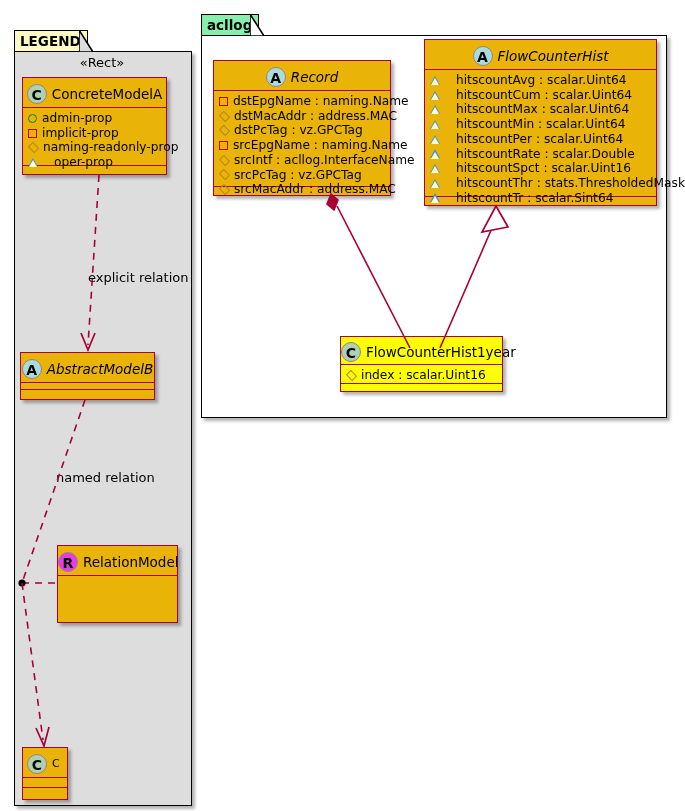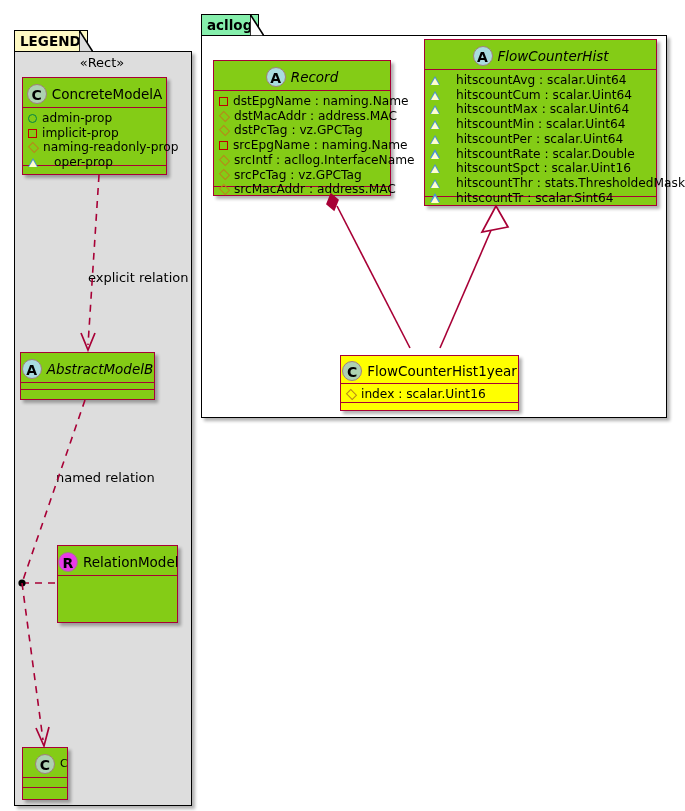--- a/index.html
+++ b/index.html
@@ -51,21 +51,21 @@
     box-shadow: 3px 3px 3px rgba(0,0,0,0.30);
     z-index: 1;
   }
   .pkg-body.plain { background: #ffffff; }
 
   
   .cls {
     position: absolute;
     box-sizing: border-box;
     border: 1.6px solid #a80036;
-    background: #84cc16;
+    background: #eab308;
     box-shadow: 3px 3px 3px rgba(0,0,0,0.30);
     z-index: 4;
   }
   .cls.hl { background: #ffff00; }
   .cls-title {
     position: relative;
     box-sizing: border-box;
     border-bottom: 1.6px solid #a80036;
     text-align: center;
     font-size: 13.5px;
@@ -247,21 +247,21 @@
   </div>
 
   <div class="cls" style="left:57px; top:545px; width:121px; height:78px;">
     <div class="cls-title">
       <span class="badge r">R</span><span class="tname">RelationModel</span>
     </div>
     <div class="cls-foot"></div>
   </div>
 
   <div class="cls" style="left:22px; top:747px; width:46px; height:53px;">
-    <div class="cls-title" style="text-align:left; padding-left:12px;">
+    <div class="cls-title" style="text-align:left; padding-left:4px;">
       <span class="badge c">C</span><span class="tname" style="font-size:11px">C</span>
     </div>
     <div class="cls-body" style="height:10px;"></div>
     <div class="cls-foot"></div>
   </div>
 
   <div class="edge-label" style="left:88px; top:270px;">explicit relation</div>
   <div class="edge-label" style="left:56px; top:470px;">named relation</div>
 
   <div class="pkg-tab plain" style="left:201px; top:14px; height:21px;">
@@ -347,21 +347,21 @@
         <span class="atxt">hitscountThr : stats.ThresholdedMask</span>
       </div>
       <div class="attr">
         <span class="m triangle"></span>
         <span class="atxt">hitscountTr : scalar.Sint64</span>
       </div>
     </div>
     <div class="cls-foot"></div>
   </div>
 
-  <div class="cls hl" style="left:340px; top:355px; width:179px; height:56px;">
+  <div class="cls hl" style="left:340px; top:336px; width:163px; height:56px;">
     <div class="cls-title" style="height:28px; line-height:28px;">
       <span class="badge c">C</span><span class="tname">FlowCounterHist1year</span>
     </div>
     <div class="cls-body" style="height:19px;">
       <div class="attr">
         <span class="m diamond"></span>
         <span class="atxt">index : scalar.Uint16</span>
       </div>
     </div>
     <div class="cls-foot"></div>

